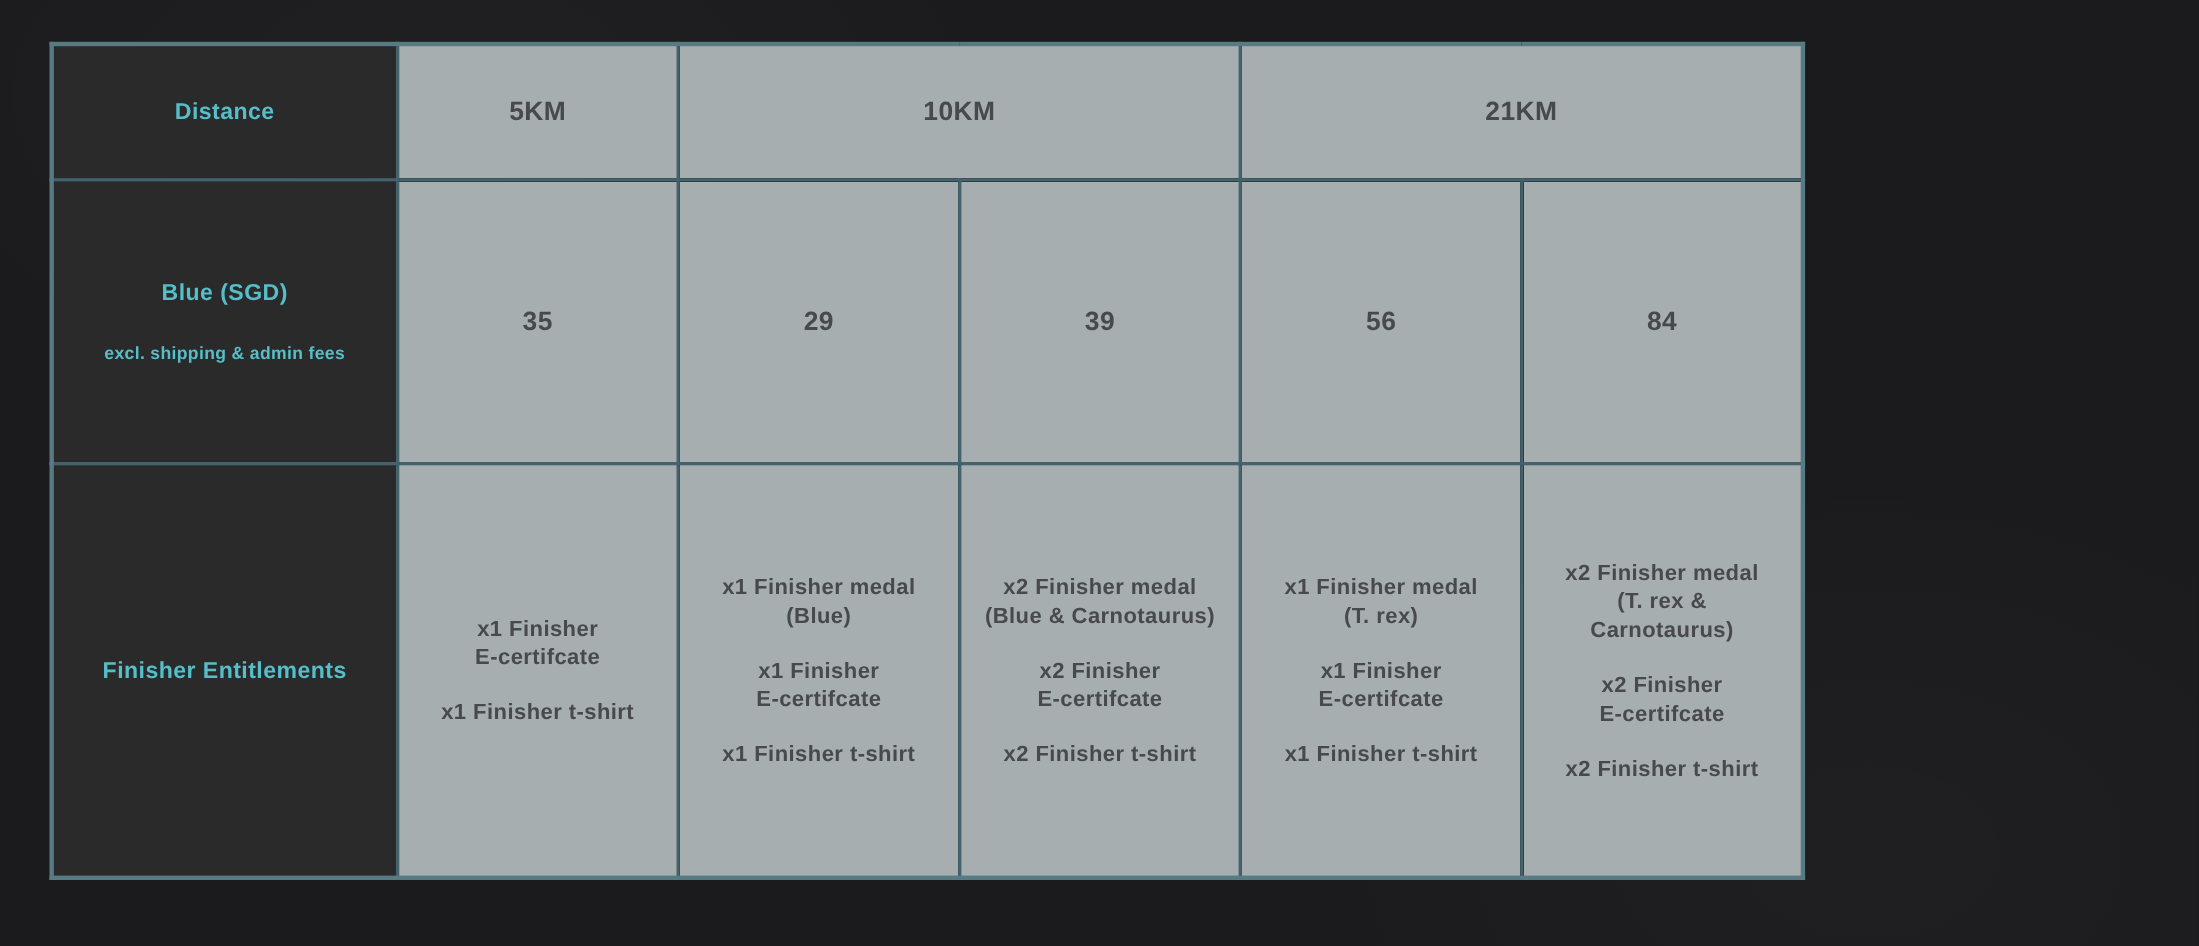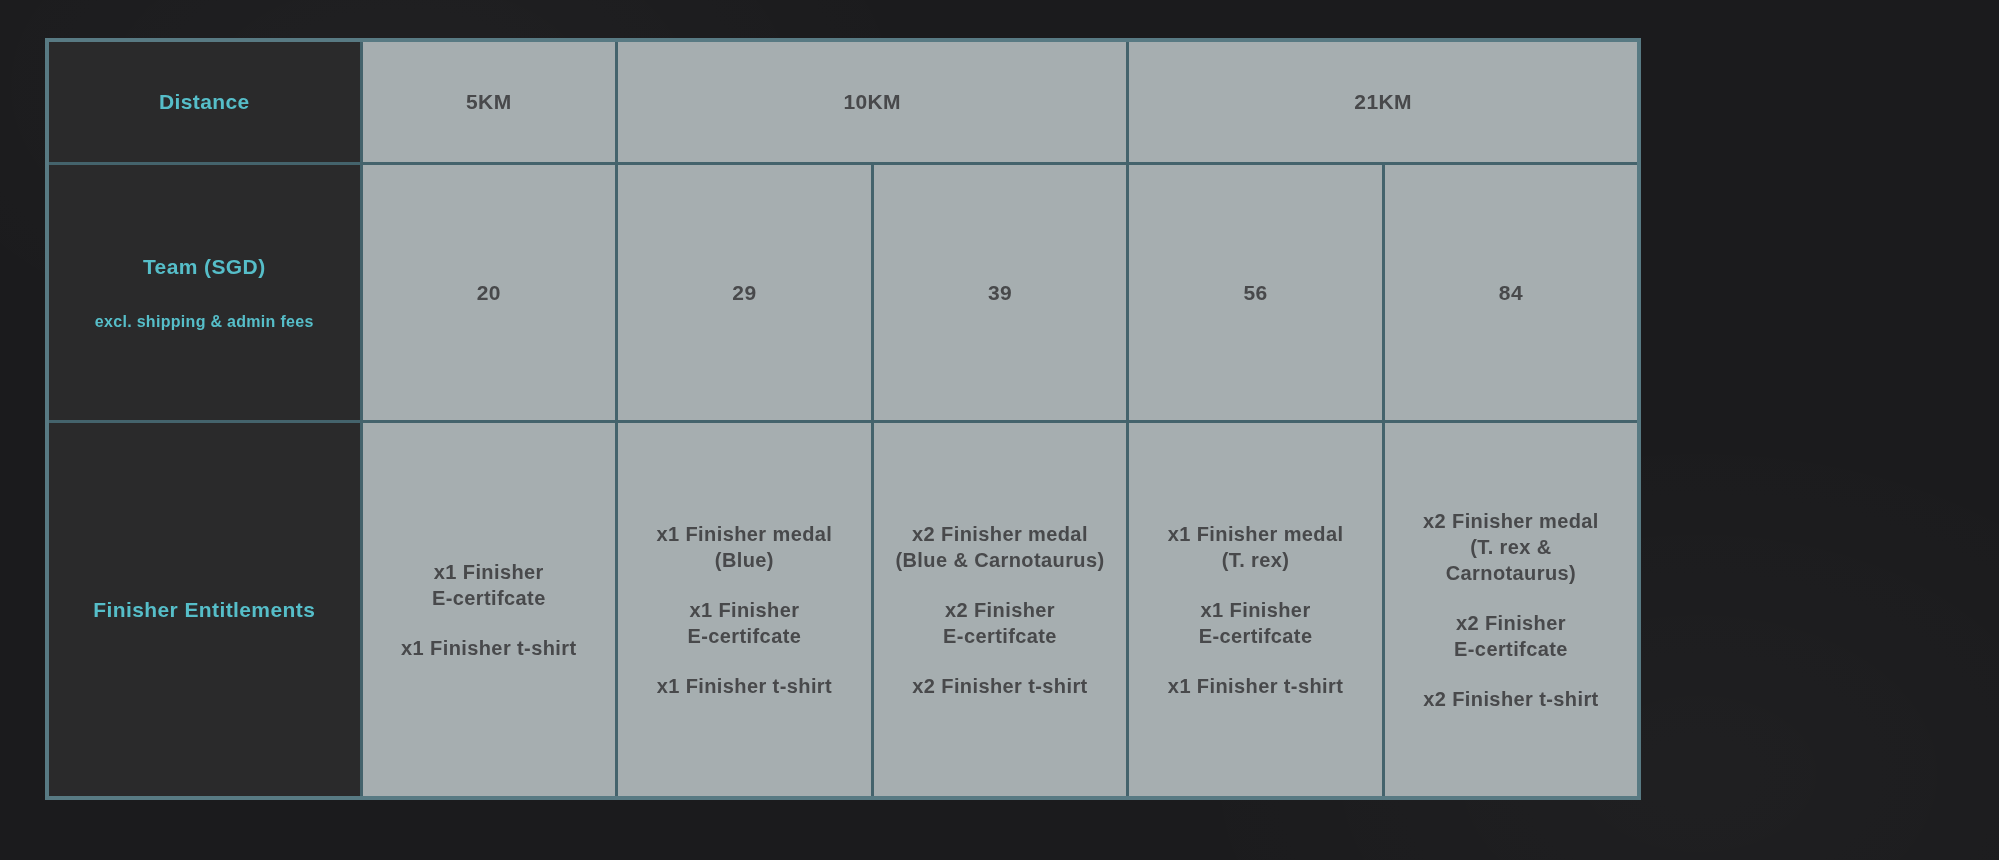--- a/index.html
+++ b/index.html
@@ -48,21 +48,21 @@
     background: #2a2a2b;
     color: #56bec9;
     font-weight: bold;
     font-size: 21px;
     letter-spacing: 0.4px;
   }
   .cell {
     background: #a6aeb0;
     color: #48494b;
     font-weight: bold;
-    font-size: 21px;
+    font-size: 24px;
     letter-spacing: 0.4px;
   }
   .fees-head .fees-title {
     display: block;
     font-size: 21px;
     margin-bottom: 34px;
   }
   .fees-head .fees-note {
     display: block;
     font-size: 16px;
@@ -94,24 +94,24 @@
         <tr class="r-distance">
       <th class="dark">Distance</th>
       <td class="cell">5KM</td>
       <td class="cell" colspan="2">10KM</td>
       <td class="cell" colspan="2">21KM</td>
     </tr>
 
 
     <tr class="r-fees">
       <th class="dark fees-head">
-        <span class="fees-title">Team (SGD)</span>
+        <span class="fees-title">Blue (SGD)</span>
         <span class="fees-note">excl. shipping &amp; admin fees</span>
       </th>
-      <td class="cell">20</td>
+      <td class="cell">35</td>
       <td class="cell">29</td>
       <td class="cell">39</td>
       <td class="cell">56</td>
       <td class="cell">84</td>
     </tr>
 
     <tr class="r-ent">
       <th class="dark">Finisher Entitlements</th>
       <td class="cell ent-cell">
         <p>x1 Finisher

